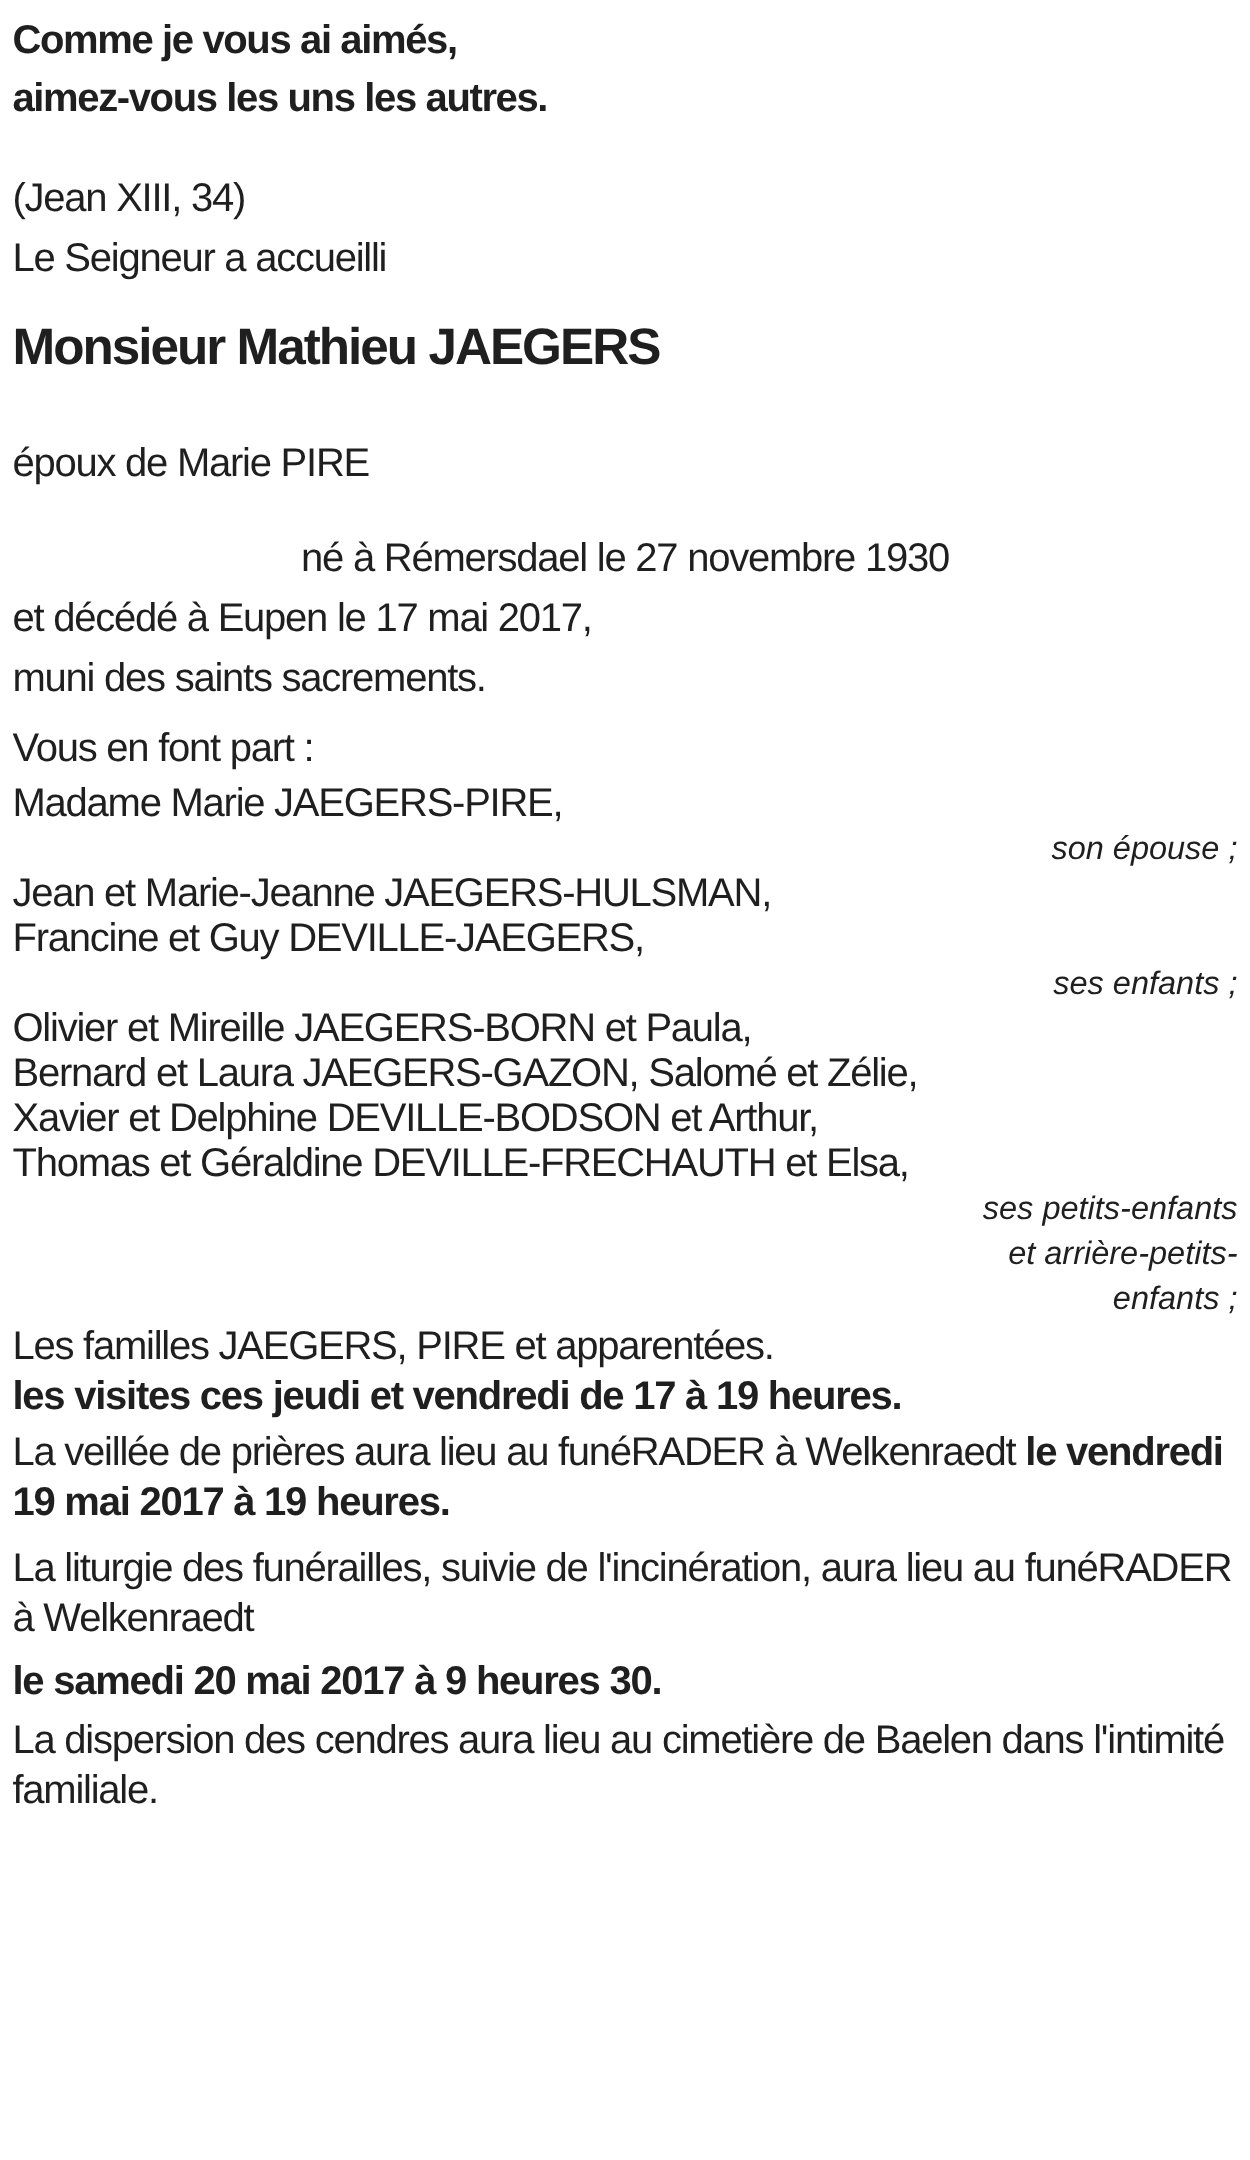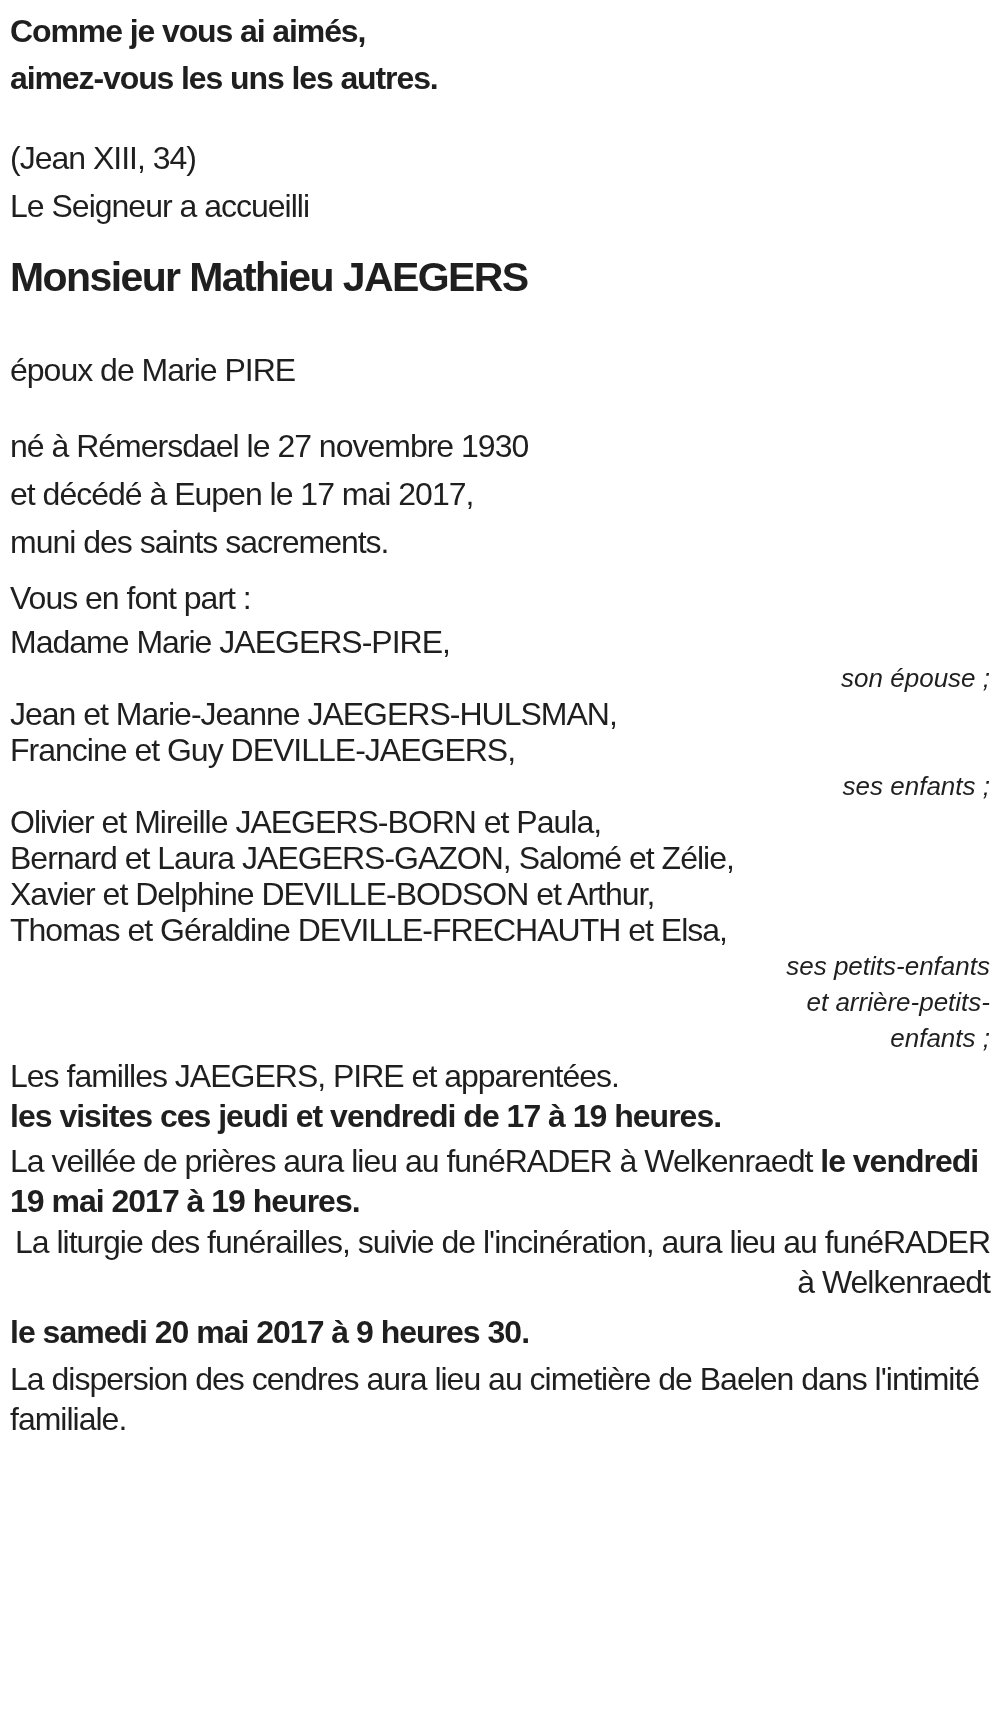--- a/index.html
+++ b/index.html
@@ -44,28 +44,28 @@
   .names .line { line-height: 36px; }
   .relation {
     font-style: italic;
     font-size: 26px;
     letter-spacing: 0;
     text-align: right;
   }
   .para { margin: 0; }
   .mt-ref    { margin-top: 32px; }
   .mt-epoux  { margin-top: 46px; }
-  .mt-birth  { margin-top: 36px; }
+  .mt-birth  { margin-top: 36px; text-align: center; }
   .mt-0  { margin-top: 0; }
   .mt-5  { margin-top: 5px; }
   .mt-7  { margin-top: 7px; }
   .mt-8  { margin-top: 8px; }
   .mt-10 { margin-top: 10px; }
   .mt-12 { }
-  .mt-13 { margin-top: 1px; text-align: right; }
+  .mt-13 { margin-top: 13px; }
   .mt-16 { margin-top: 16px; }
   .mt-39 { margin-top: 39px; }
 </style>
 </head>
 <body>
 
 <div class="page">
 
   <p class="line quote-line">Comme je vous ai aimés,</p>
   <p class="line quote-line">aimez-vous les uns les autres.</p>

